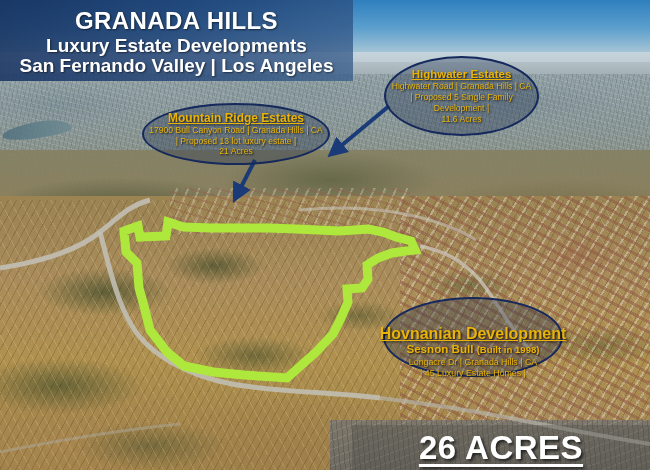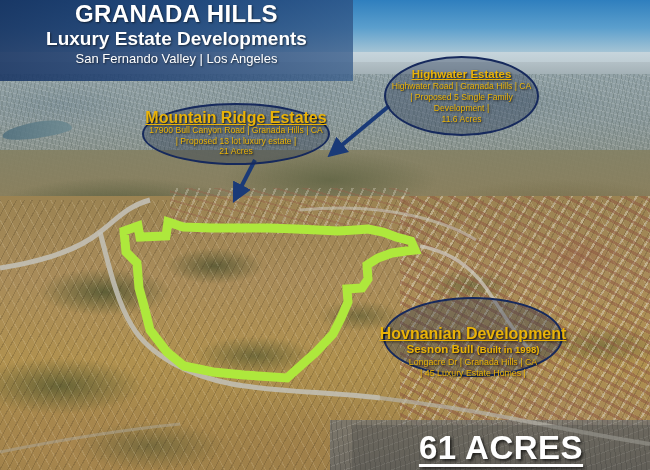--- a/index.html
+++ b/index.html
@@ -140,37 +140,38 @@
 
   
   .title-banner {
     position: absolute;
     left: 0; top: 0;
     width: 353px; height: 81px;
     background: linear-gradient(135deg, rgba(22,48,92,.90) 0%, rgba(30,62,112,.84) 45%, rgba(54,92,140,.74) 100%);
     color: #ffffff;
     text-align: center;
     box-sizing: border-box;
+    padding-top: 7px;
   }
   .t1 {
     font-size: 24px;
     font-weight: bold;
     letter-spacing: .4px;
     line-height: 27px;
     text-shadow: 1px 1px 2px rgba(0,0,0,.55);
   }
   .t2 {
     font-size: 19px;
     font-weight: bold;
     line-height: 23px;
     text-shadow: 1px 1px 2px rgba(0,0,0,.55);
   }
   .t3 {
-    font-size: 13px;
-    font-weight: normal;
+    font-size: 19px;
+    font-weight: bold;
     line-height: 18px;
     text-shadow: 1px 1px 2px rgba(0,0,0,.55);
   }
 
   
   .callout {
     position: absolute;
     box-sizing: border-box;
     border: 2.5px solid #16295c;
     border-radius: 50%;
@@ -186,21 +187,21 @@
   .callout .hd {
     font-weight: bold;
     text-decoration: underline;
     white-space: nowrap;
   }
   .callout .ln { white-space: nowrap; }
 
   #callout-mountain-ridge {
     left: 142px; top: 103px; width: 188px; height: 62px;
   }
-  #callout-mountain-ridge .hd { font-size: 16px; line-height: 14px; }
+  #callout-mountain-ridge .hd { font-size: 12px; line-height: 14px; }
   #callout-mountain-ridge .ln { font-size: 8.6px; line-height: 10.6px; }
 
   #callout-highwater {
     left: 384px; top: 56px; width: 155px; height: 80px;
   }
   #callout-highwater .hd { font-size: 11.5px; line-height: 14px; }
   #callout-highwater .ln { font-size: 8.6px; line-height: 11px; }
 
   #callout-hovnanian {
     left: 383px; top: 297px; width: 180px; height: 80px;
@@ -307,16 +308,16 @@
   </div>
 
   <div class="callout" id="callout-hovnanian">
     <div class="hd1">Hovnanian Development</div>
     <div class="hd2"><span>Sesnon Bull </span><span class="small">(Built in 1998)</span></div>
     <div class="ln">Longacre Dr | Granada Hills | CA</div>
     <div class="ln">| 45 Luxury Estate Homes |</div>
   </div>
 
   <div class="acres-banner">
-    <div class="acres-text">61 ACRES</div>
+    <div class="acres-text">26 ACRES</div>
   </div>
 
 </div>
 
 </body></html>

